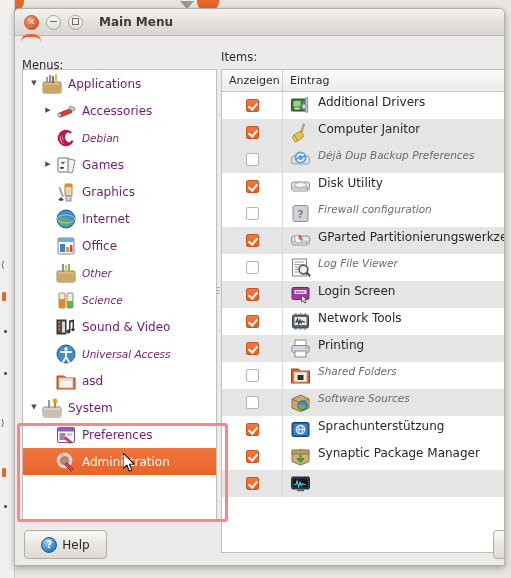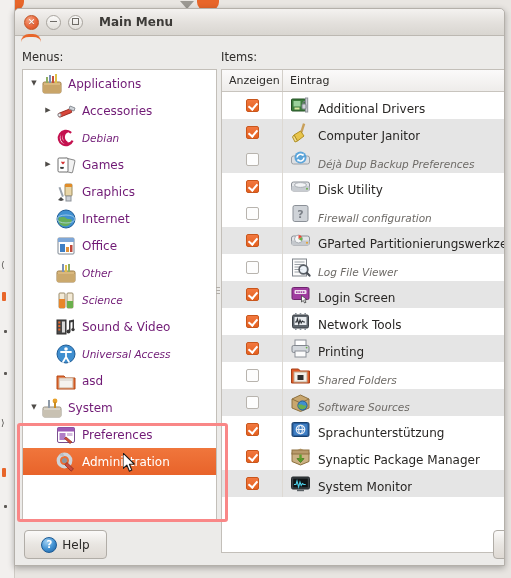--- a/index.html
+++ b/index.html
@@ -151,21 +151,21 @@
     height: 529px;
     background: #ecebe9;
   }
 
   
   .panel-label {
     position: absolute;
     font-size: 11.5px;
     color: #2e2c2a;
   }
-  #label-menus { left: 7px; top: 14px; }
+  #label-menus { left: 7px; top: 22px; }
   #label-items { left: 206px; top: 14px; }
 
   
   #tree-panel {
     position: absolute;
     left: 7px;
     top: 33px;
     width: 193px;
     height: 449px;
     background: #ffffff;
@@ -323,21 +323,21 @@
     position: absolute;
     left: 3px; top: 1px;
     width: 4px; height: 7px;
     border: solid #ffffff;
     border-width: 0 2px 2px 0;
     transform: rotate(40deg);
   }
   .cell-entry {
     flex: 1;
     display: flex;
-    align-items: flex-end;
+    align-items: flex-start;
     padding-left: 7px;
     min-width: 0;
   }
   .item-icon {
     width: 21px;
     flex: 0 0 21px;
     height: 21px;
     margin-right: 7px;
     position: relative;
   }
@@ -823,21 +823,20 @@
             <div class="cell-check">
               <span class="chk on"></span>
             </div>
             <div class="cell-entry">
               <span class="item-icon"><svg viewBox="0 0 21 21" width="100%" height="100%">
                   <rect x="1.5" y="4" width="18" height="12" rx="1.4" fill="#3c4246" stroke="#23282b"></rect>
                   <rect x="3.2" y="5.6" width="14.6" height="8.8" fill="#0f1416"></rect>
                   <path d="M4 11.5 l2 0 l1-3.5 l1.6 6 l1.4-5 l1.2 3.5 l1.2-2 l1.3 1 l2 0" fill="none" stroke="#4fd0e8" stroke-width="1.1"></path>
                   <rect x="7" y="16.6" width="7" height="1.6" fill="#5a6064"></rect>
                 </svg></span>
-              <span class="item-label">System Monitor</span>
             </div>
           </div>
         </div>
     </div>
 
     <div class="btn" id="help-button">
       <span class="glass-icon">?</span>
       <span>Help</span>
     </div>
     <div class="btn" id="right-button">

